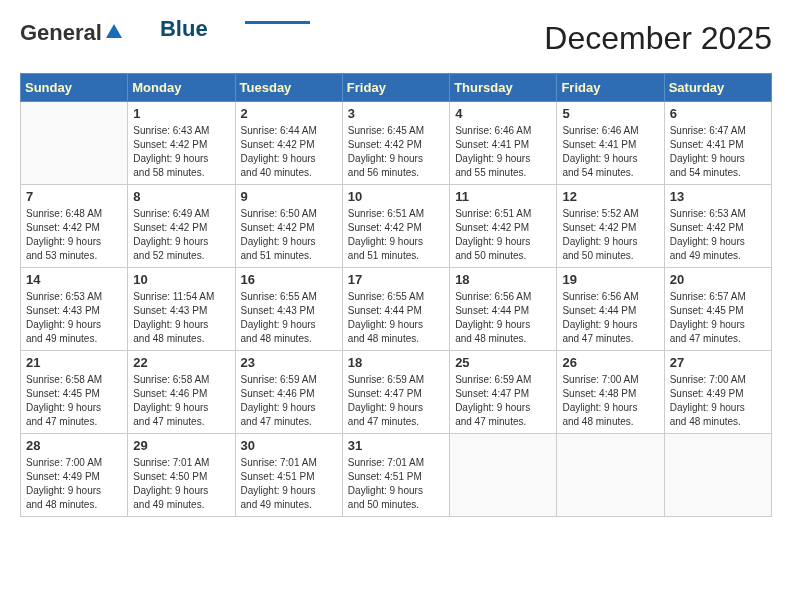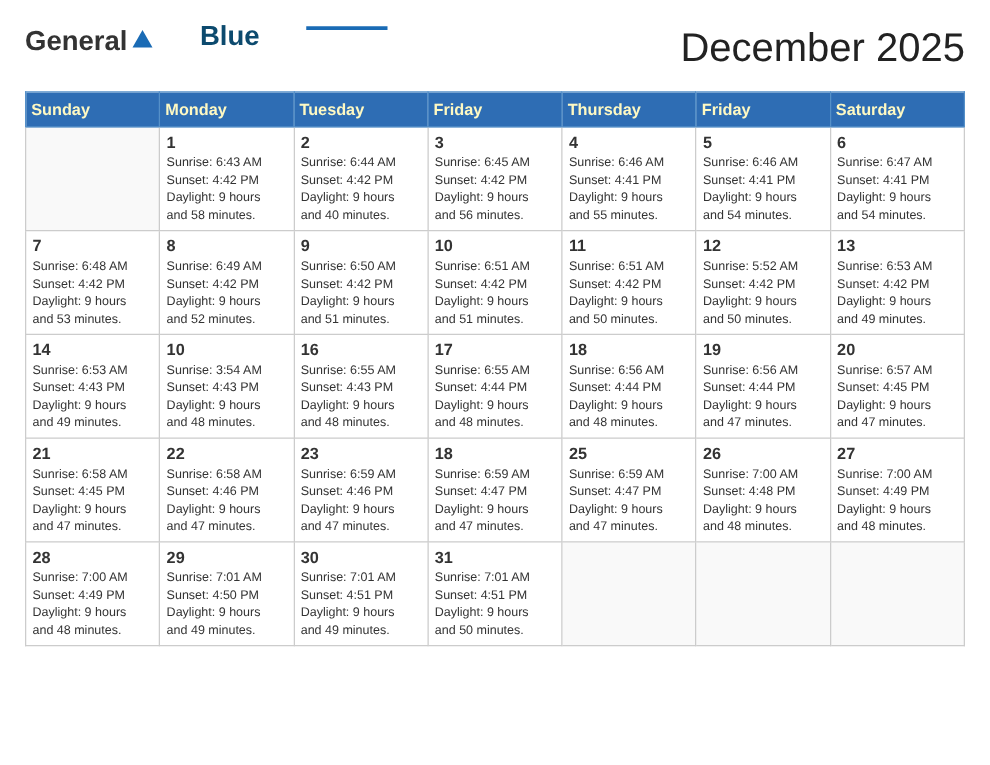--- a/index.html
+++ b/index.html
@@ -241,21 +241,21 @@
           <div class="day-info">
             <div>Sunrise: 6:53 AM</div>
             <div>Sunset: 4:43 PM</div>
             <div>Daylight: 9 hours</div>
             <div>and 49 minutes.</div>
           </div>
         </td>
         <td>
           <span class="day-num">10</span>
           <div class="day-info">
-            <div>Sunrise: 3:54 AM</div>
+            <div>Sunrise: 11:54 AM</div>
             <div>Sunset: 4:43 PM</div>
             <div>Daylight: 9 hours</div>
             <div>and 48 minutes.</div>
           </div>
         </td>
         <td>
           <span class="day-num">16</span>
           <div class="day-info">
             <div>Sunrise: 6:55 AM</div>
             <div>Sunset: 4:43 PM</div>

